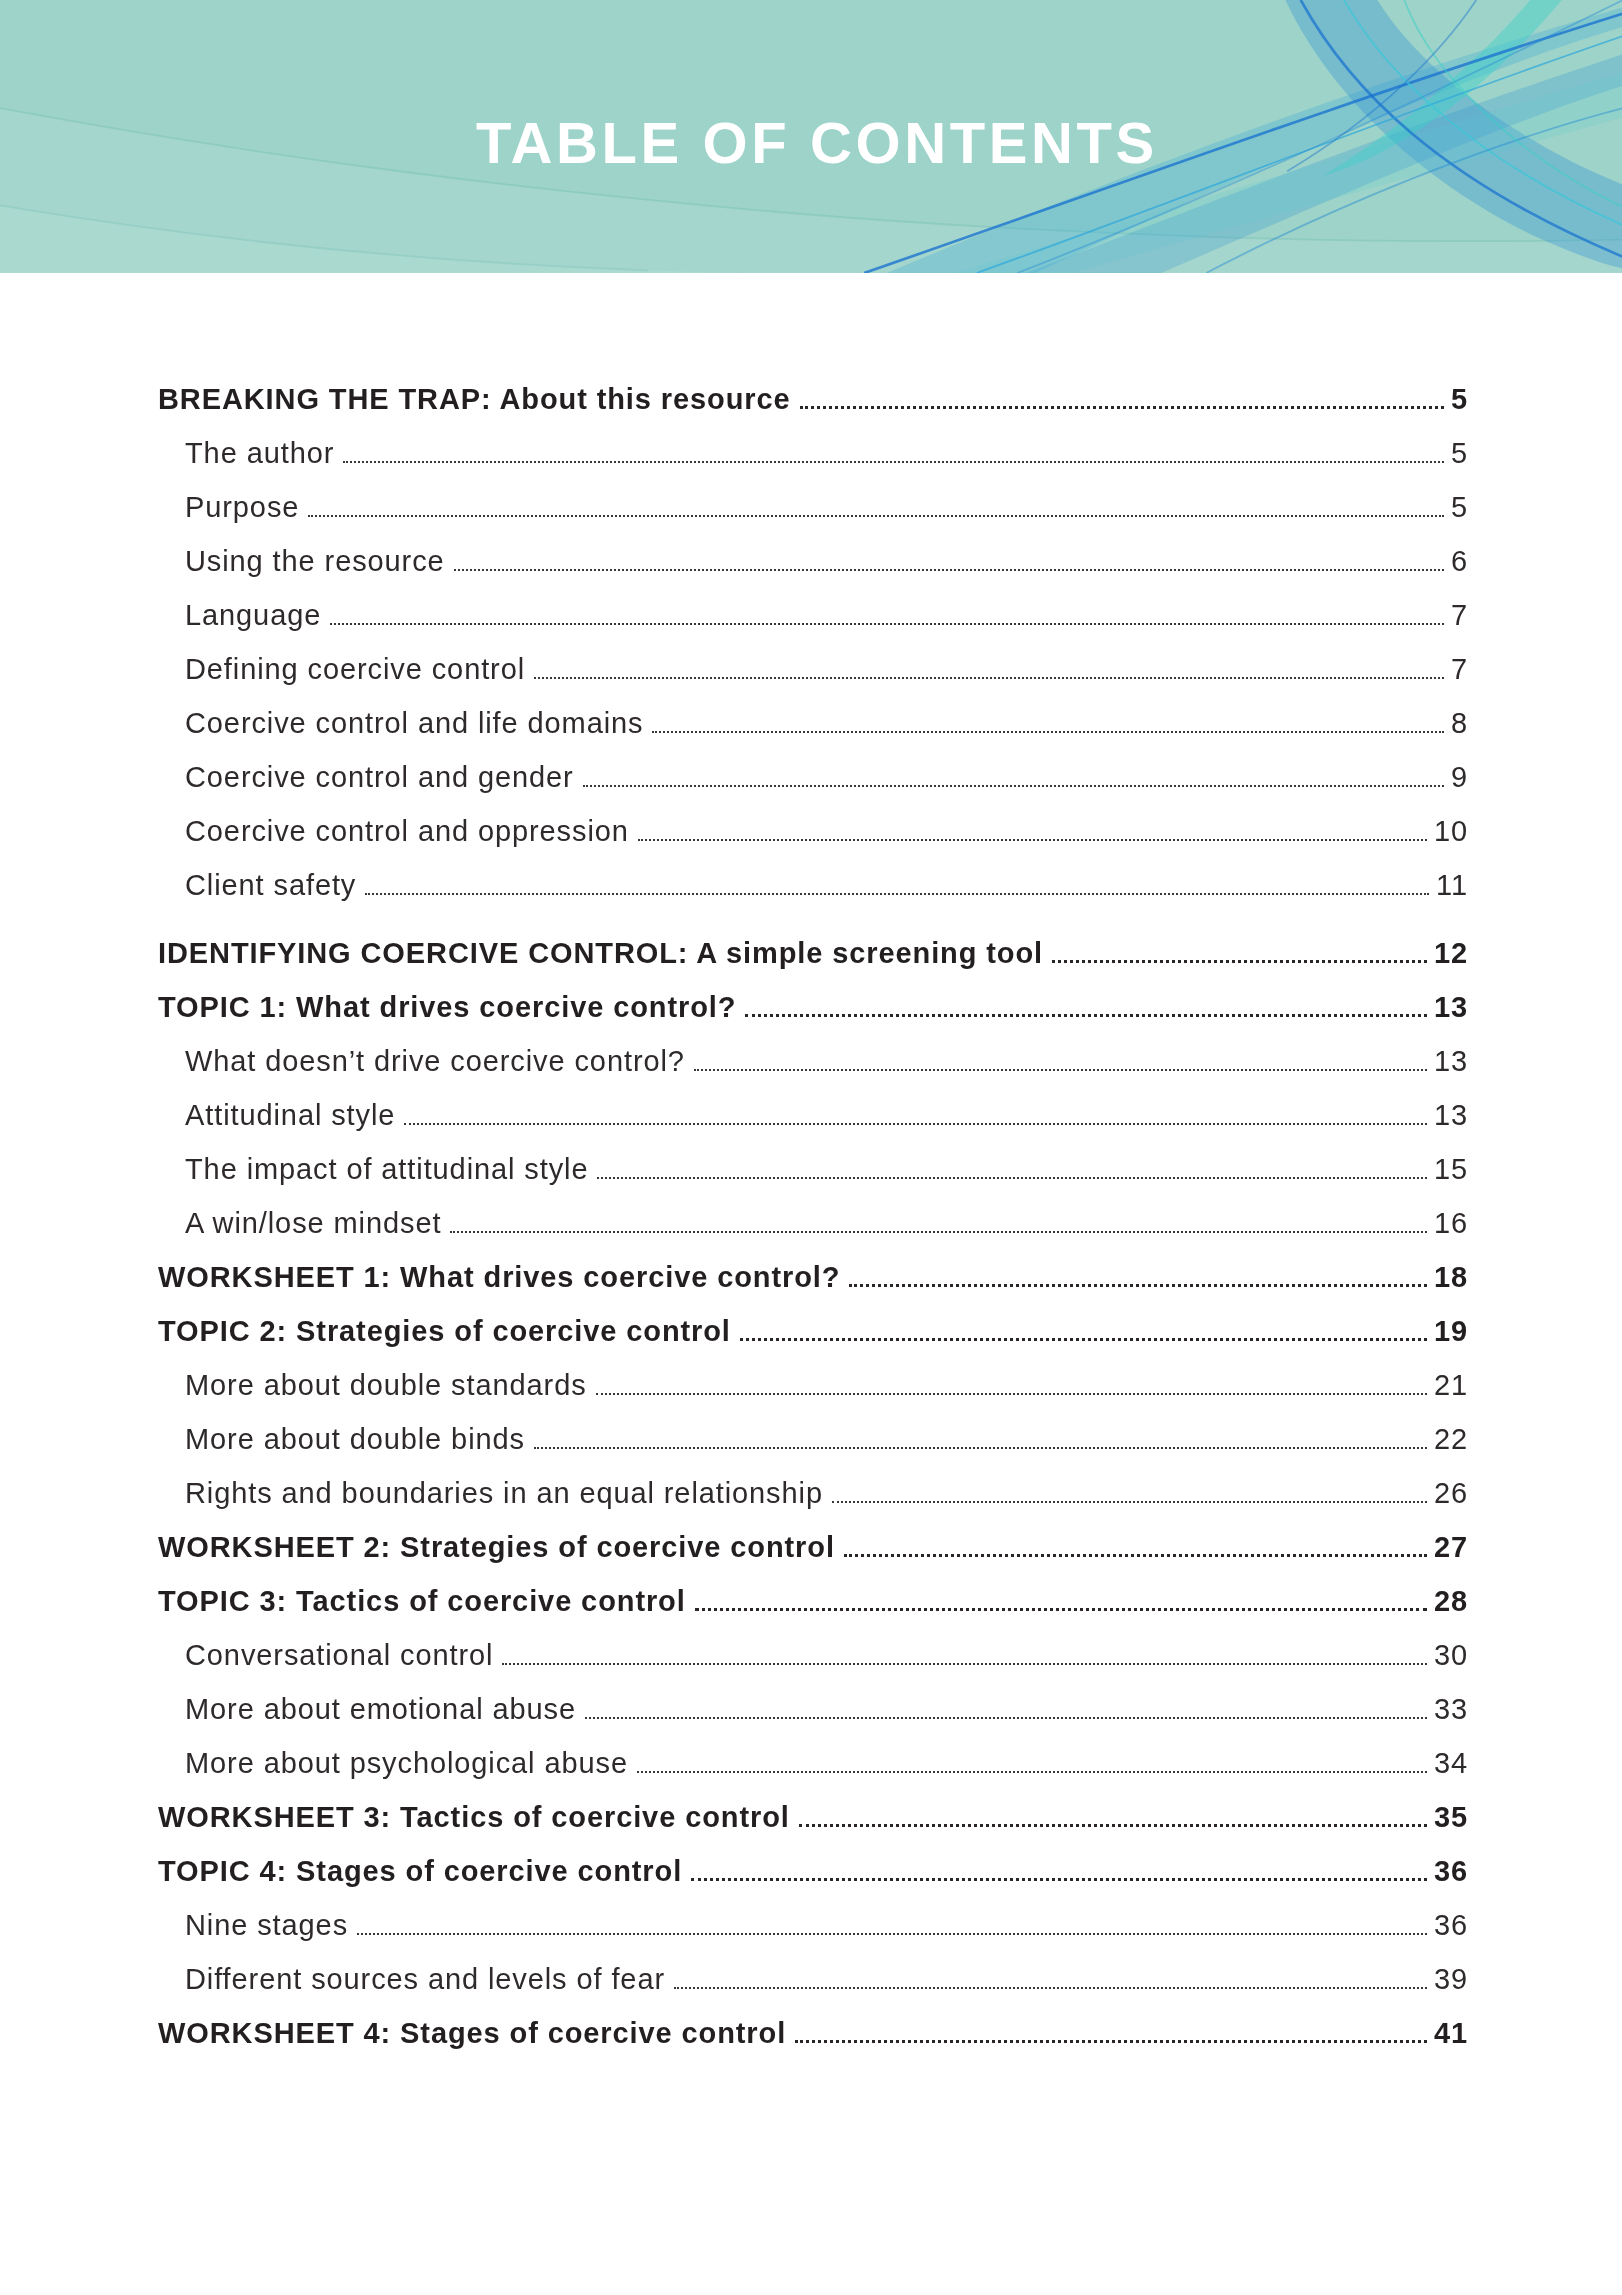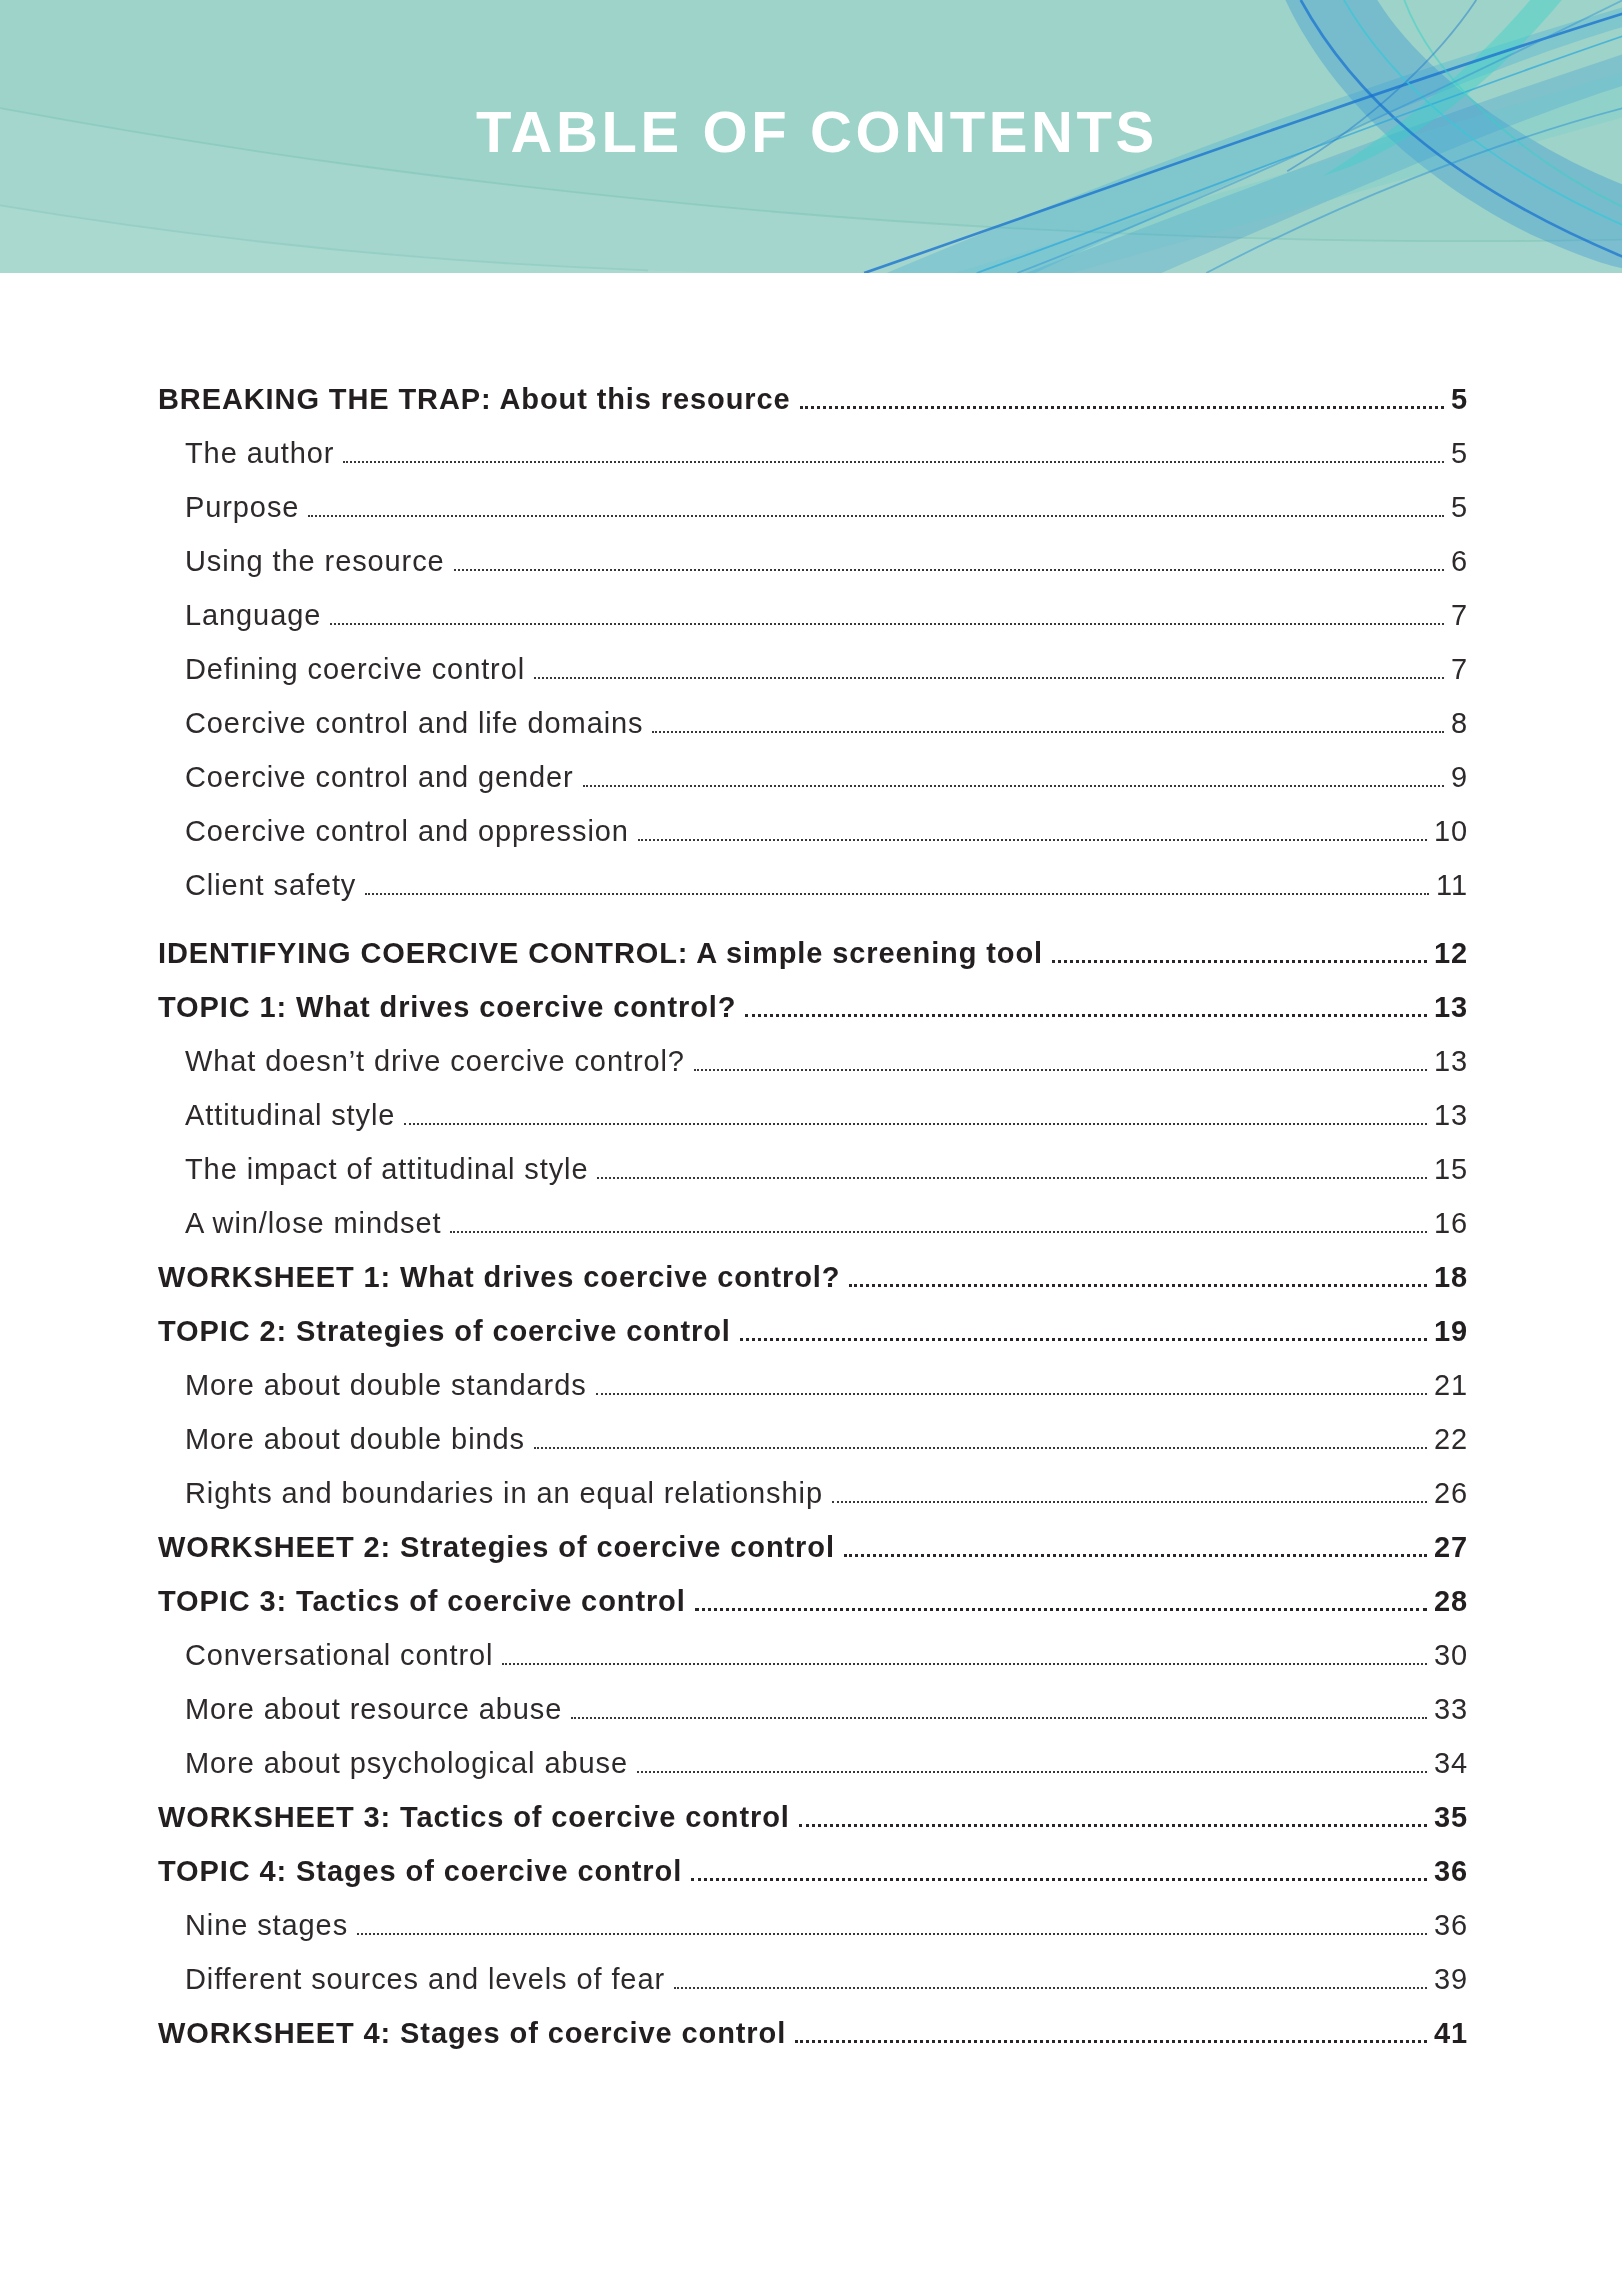--- a/index.html
+++ b/index.html
@@ -15,21 +15,21 @@
 
   
   .banner {
     position:absolute; top:0; left:0;
     width:1623px; height:273px;
     background:var(--band, #9dd3c9);
     overflow:hidden;
   }
   .banner svg { position:absolute; top:0; left:0; width:100%; height:100%; }
   .banner-title {
-    position:absolute; top:98px; left:50%;
+    position:absolute; top:109px; left:50%;
     transform:translateX(-50%);
     margin-left:5.4px;
     color:#ffffff;
     font-size:58px; font-weight:700;
     letter-spacing:3.6px;
     white-space:nowrap;
   }
 
   
   .toc {
@@ -230,21 +230,21 @@
       <span class="pageno">28</span>
     </div>
 
     <div class="row item">
       <span class="label">Conversational control</span>
       <span class="leader"></span>
       <span class="pageno">30</span>
     </div>
 
     <div class="row item">
-      <span class="label">More about resource abuse</span>
+      <span class="label">More about emotional abuse</span>
       <span class="leader"></span>
       <span class="pageno">33</span>
     </div>
 
     <div class="row item">
       <span class="label">More about psychological abuse</span>
       <span class="leader"></span>
       <span class="pageno">34</span>
     </div>
 

